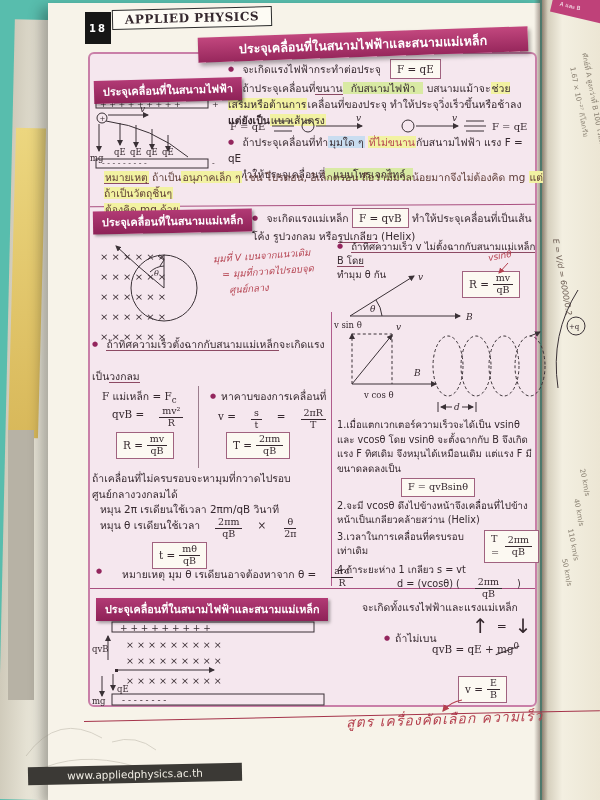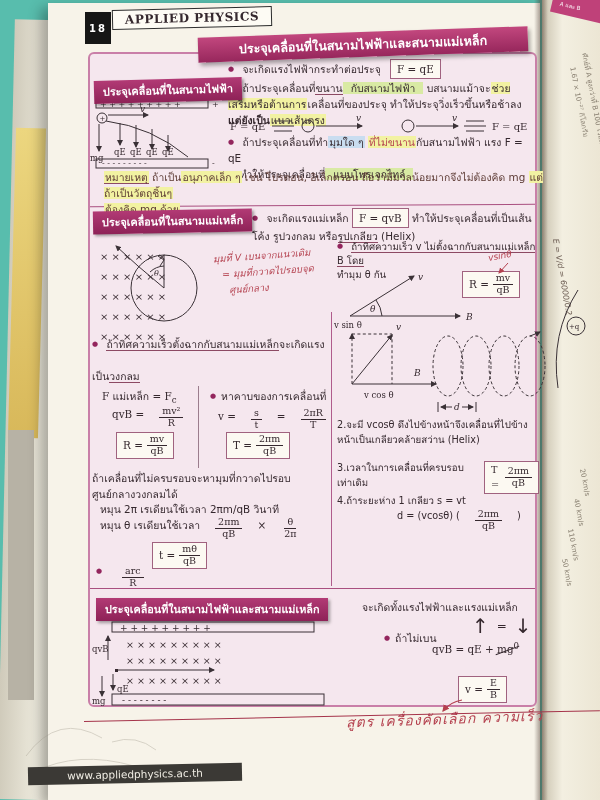--- a/index.html
+++ b/index.html
@@ -334,31 +334,38 @@
 <div class="t" style="left:152px;top:542px">
   <span class="fbox">
     <span>t =</span>
     <span class="frac">
         <span class="fn">mθ</span>
         <span class="fd">qB</span>
       </span>
   </span>
 </div>
 <div class="t b row" style="left:96px;top:566px">
+  <span>หมายเหตุ มุม θ เรเดียนอาจต้องหาจาก θ =</span>
   <span class="frac math">
       <span class="fn">arc</span>
       <span class="fd">R</span>
     </span>
 </div>
 
 <div class="t sm" style="left:337px;top:418px;width:202px;line-height:1.5">
   <div>
+    <span>1.เมื่อแตกเวกเตอร์ความเร็วจะได้เป็น vsinθ และ vcosθ โดย vsinθ จะตั้งฉากกับ B จึงเกิดแรง F ทิศเดิม จึงหมุนได้เหมือนเดิม แต่แรง F มีขนาดลดลงเป็น</span>
+    <div style="text-align:center;margin:2px 0">
+      <span class="fbox">F = qvBsinθ</span>
+    </div>
+  </div>
+  <div>
     <span>2.จะมี vcosθ ดึงไปข้างหน้าจึงเคลื่อนที่ไปข้างหน้าเป็นเกลียวคล้ายสว่าน (Helix)</span>
   </div>
-  <div class="row" style="margin-top:14px">
+  <div class="row" style="margin-top:2px">
     <span>3.เวลาในการเคลื่อนที่ครบรอบเท่าเดิม</span>
     <span class="fbox">
       <span>T =</span>
       <span class="frac">
           <span class="fn">2πm</span>
           <span class="fd">qB</span>
         </span>
     </span>
   </div>
   <div>

